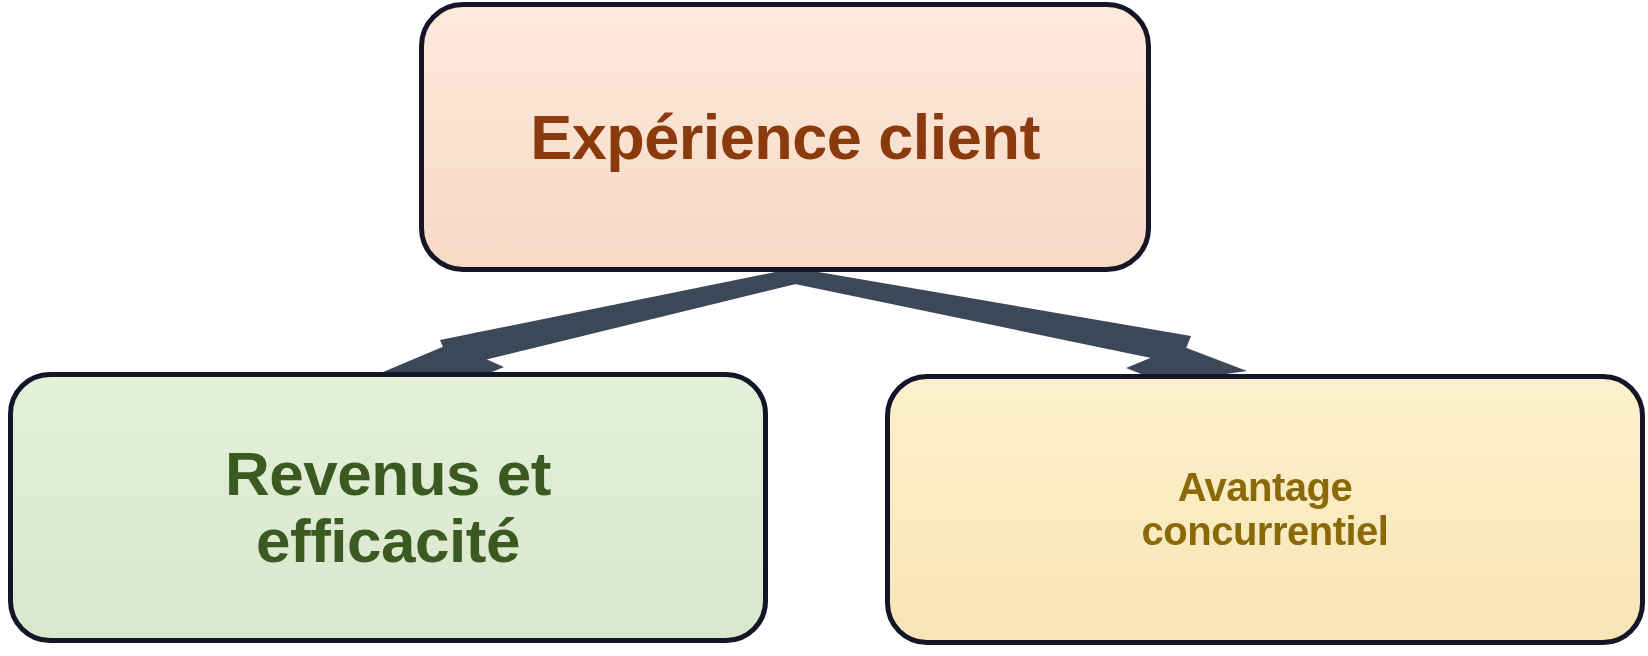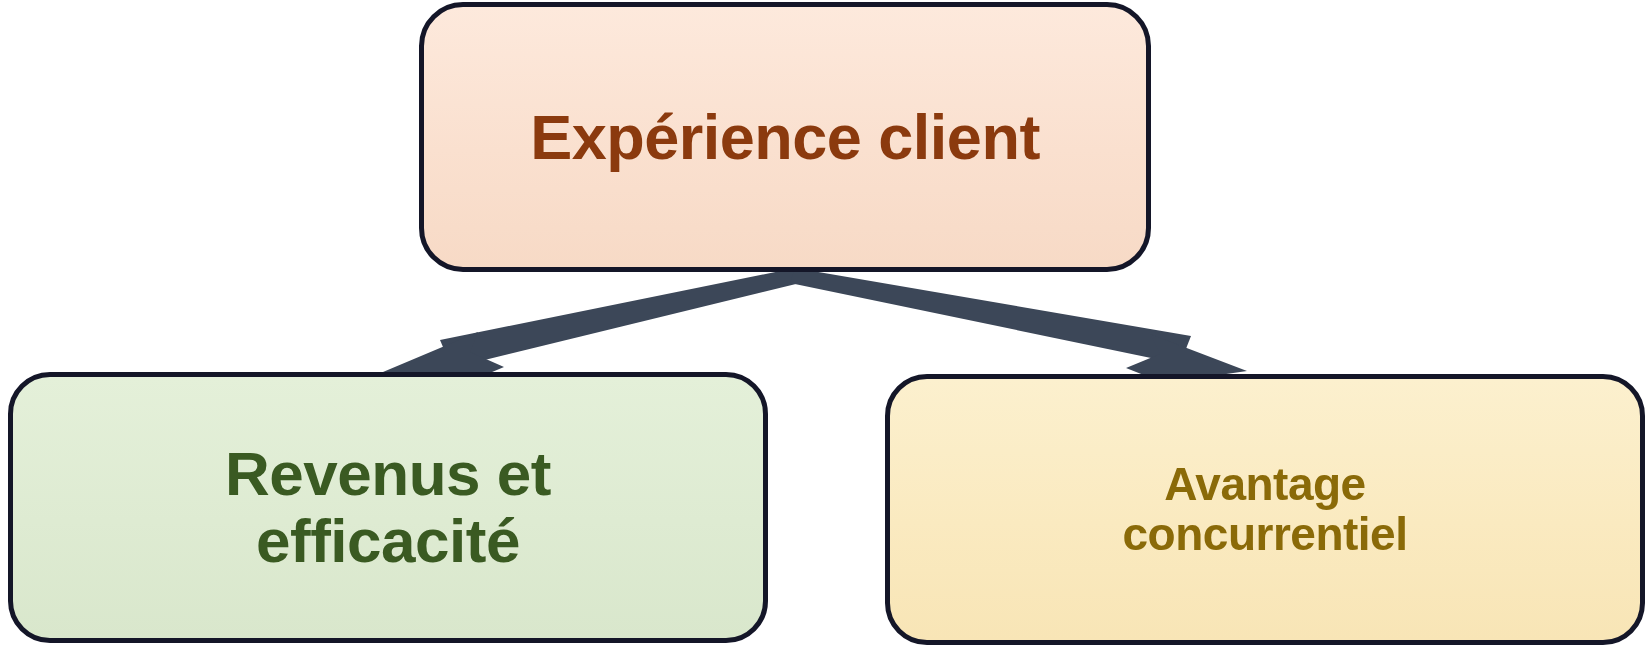--- a/index.html
+++ b/index.html
@@ -74,21 +74,21 @@
   }
 
   
   #node-advantage {
     left: 885px;
     top: 374px;
     width: 760px;
     height: 271px;
     background: linear-gradient(180deg, #FCF0CE 0%, #FAEAC0 55%, #F8E5B6 100%);
     color: #8A6A08;
-    font-size: 46px;
+    font-size: 40px;
     border-radius: 42px;
   }
 </style>
 </head>
 <body>
 
 <div id="canvas">
 
   <svg class="arrow-layer" viewBox="0 0 1648 656" width="1648" height="656" xmlns="http://www.w3.org/2000/svg">
 

